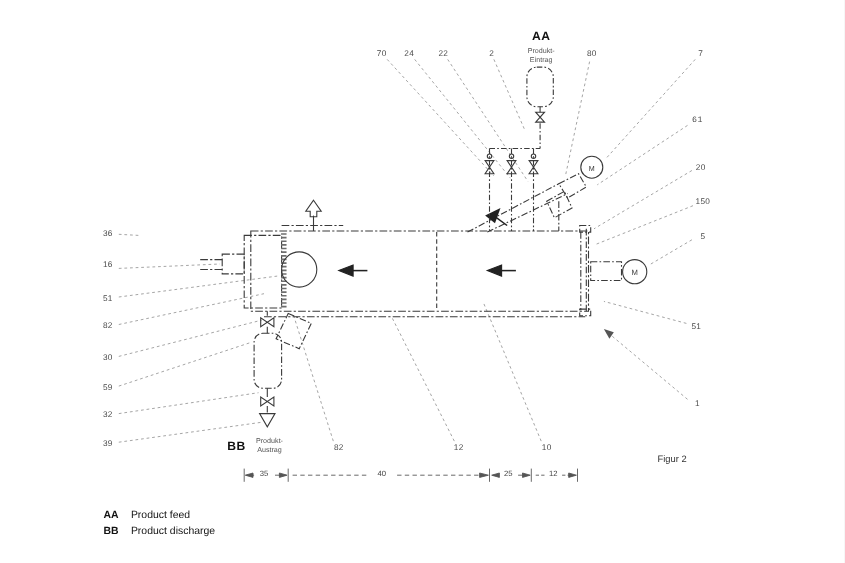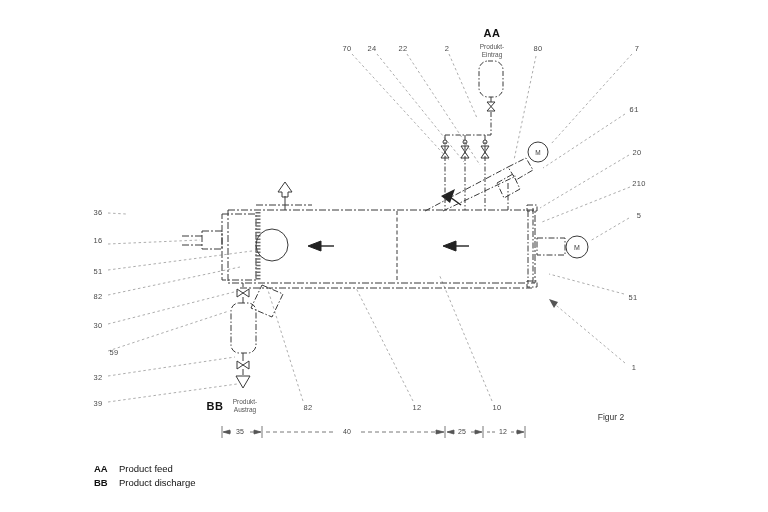--- a/index.html
+++ b/index.html
@@ -185,30 +185,30 @@
 
   <div class="layer" id="numerals-layer">
       <span class="num" style="left: 347px; top: 48px;">70</span>
       <span class="num" style="left: 372px; top: 48px;">24</span>
       <span class="num" style="left: 403px; top: 48px;">22</span>
       <span class="num" style="left: 447px; top: 48px;">2</span>
       <span class="num" style="left: 538px; top: 48px; text-align: center;">80</span>
       <span class="num" style="left: 637px; top: 48px;">7</span>
       <span class="num" style="left: 634px; top: 110px; font-family: Liberation Mono, monospace;">61</span>
       <span class="num" style="left: 637px; top: 152px;">20</span>
-      <span class="num" style="left: 639px; top: 183px;">210</span>
+      <span class="num" style="left: 639px; top: 183px;">150</span>
       <span class="num" style="left: 639px; top: 215px;">5</span>
       <span class="num" style="left: 633px; top: 297px;">51</span>
       <span class="num" style="left: 634px; top: 367px;">1</span>
       <span class="num" style="left: 98px; top: 212px;">36</span>
       <span class="num" style="left: 98px; top: 240px;">16</span>
       <span class="num" style="left: 98px; top: 271px;">51</span>
       <span class="num" style="left: 98px; top: 296px;">82</span>
       <span class="num" style="left: 98px; top: 325px;">30</span>
-      <span class="num" style="left: 114px; top: 352px;">59</span>
+      <span class="num" style="left: 98px; top: 352px;">59</span>
       <span class="num" style="left: 98px; top: 377px;">32</span>
       <span class="num" style="left: 98px; top: 403px;">39</span>
       <span class="num" style="left: 308px; top: 407px;">82</span>
       <span class="num" style="left: 417px; top: 407px;">12</span>
       <span class="num" style="left: 497px; top: 407px;">10</span>
     </div>
 
   <div class="layer" id="dim-labels-layer">
       <span class="dim" style="left: 240px; top: 431px;">35</span>
       <span class="dim" style="left: 347px; top: 431px;">40</span>

